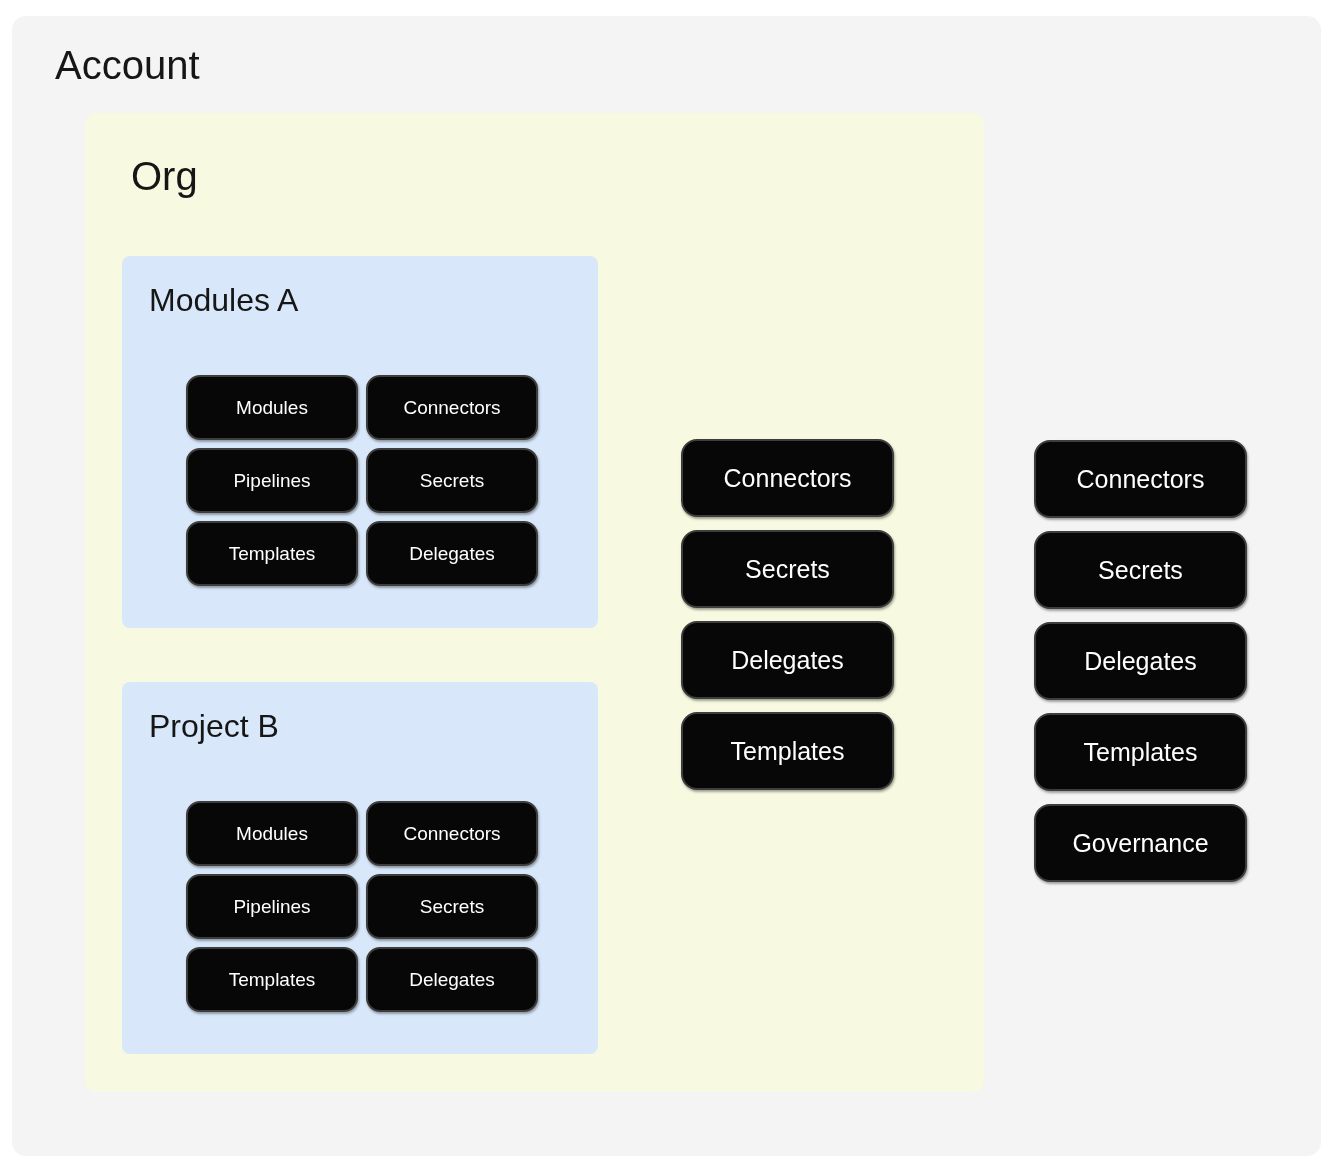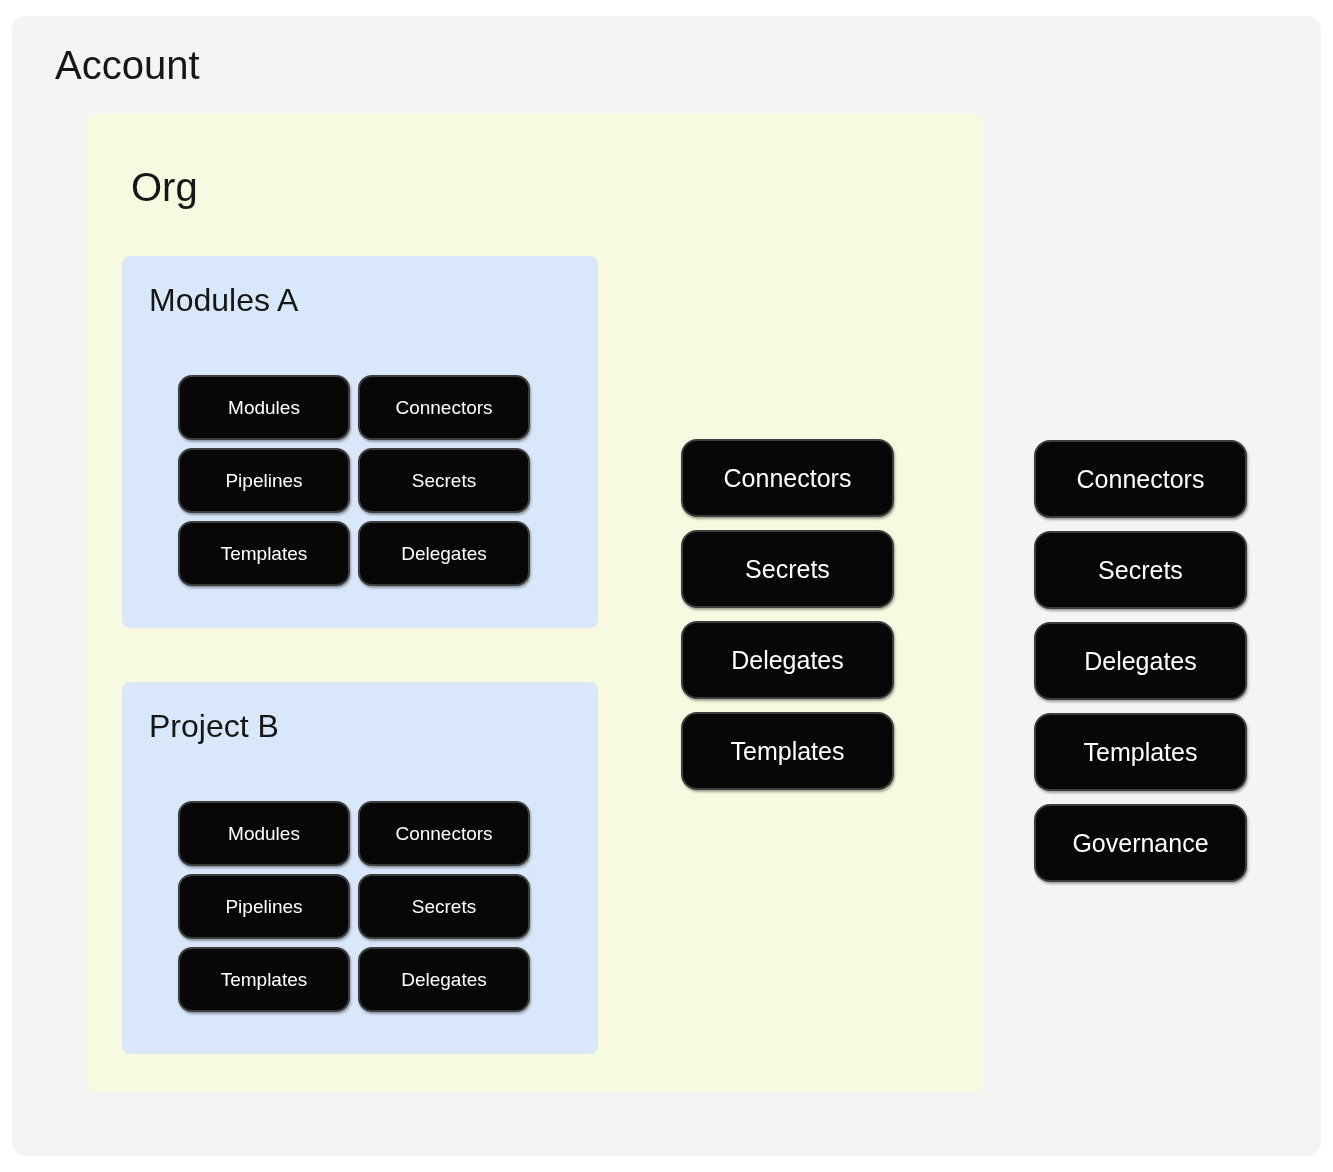--- a/index.html
+++ b/index.html
@@ -22,32 +22,32 @@
     background: var(--account-bg, #f4f4f4);
     border-radius: 14px;
   }
   .account-title { position: absolute; left: 43px; top: 26px; font-size: 40px; }
   .org {
     position: absolute; left: 73px; top: 97px;
     width: 899px; height: 979px;
     background: var(--org-bg, #f7f9e0);
     border-radius: 12px;
   }
-  .org-title { position: absolute; left: 46px; top: 40px; font-size: 40px; margin-top: 11px; }
+  .org-title { position: absolute; left: 46px; top: 40px; font-size: 40px; }
   .project {
     position: absolute; left: 37px;
     width: 476px; height: 372px;
     background: var(--project-bg, #d8e8fa);
     border-radius: 8px;
   }
   .project-a { top: 143px; }
   .project-b { top: 569px; text-decoration: underline; }
   .project-title { position: absolute; left: 27px; top: 26px; font-size: 32px; }
   .project-grid {
-    position: absolute; left: 56px; top: 119px;
+    position: absolute; left: 64px; top: 119px;
     display: grid;
     grid-template-columns: 172px 172px;
     column-gap: 21px; row-gap: 8px; gap: 8px;
   }
   .btn {
     background: var(--button-bg, #070707);
     color: var(--button-text, #ffffff);
     border: 2.5px solid var(--button-border, #3d3d3d);
     box-sizing: border-box;
     display: flex; align-items: center; justify-content: center;

